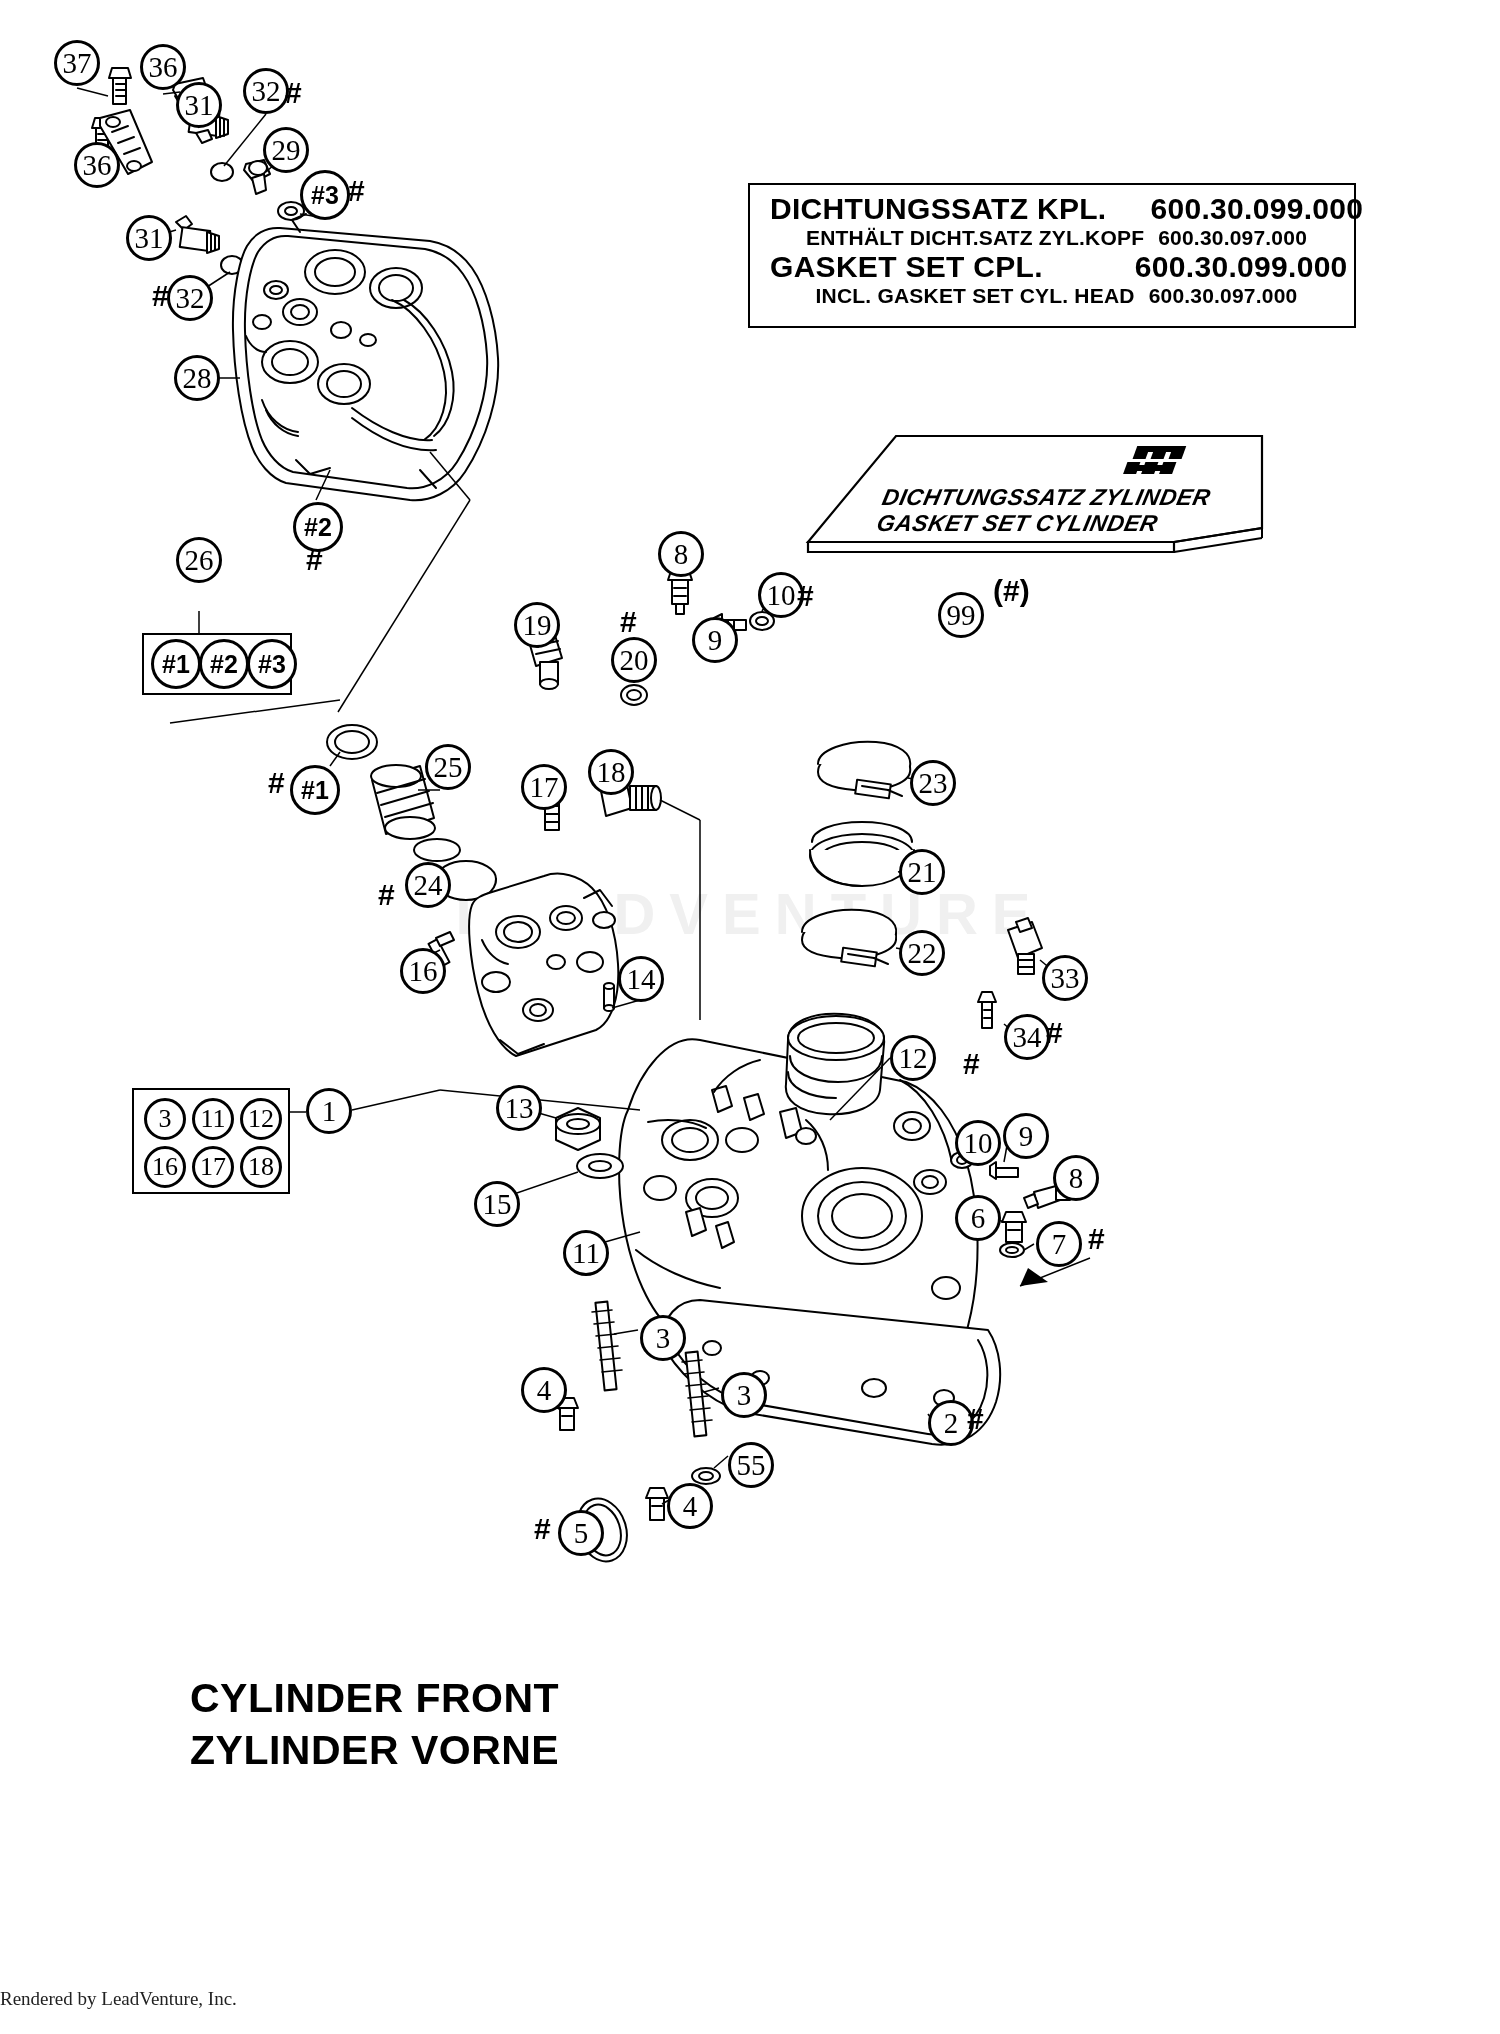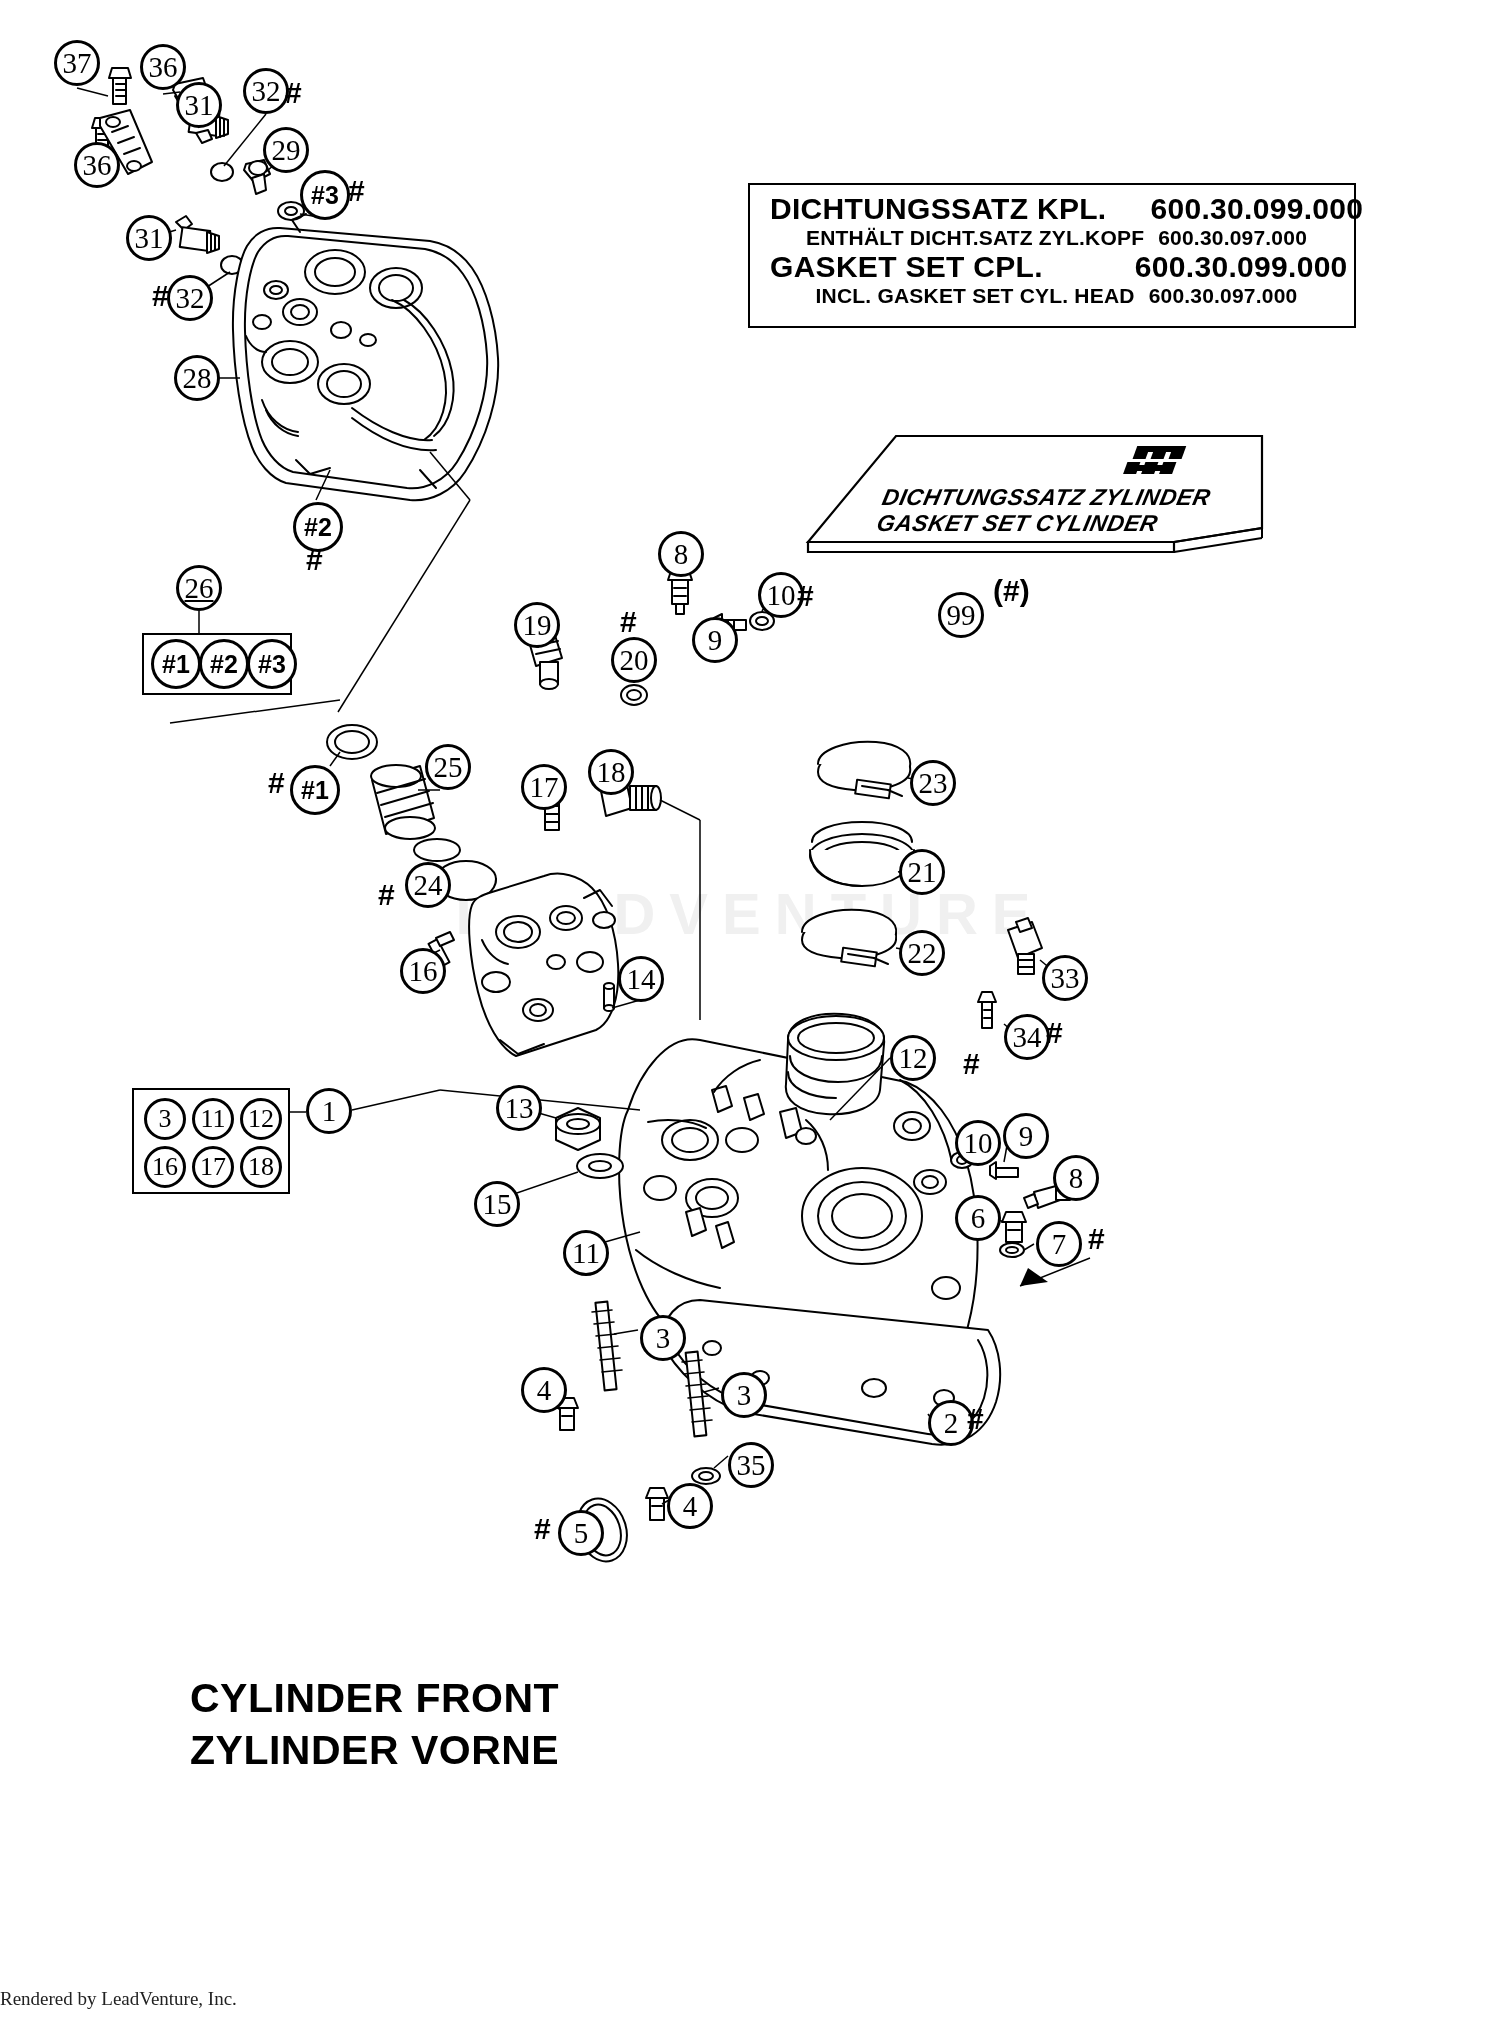--- a/index.html
+++ b/index.html
@@ -634,21 +634,21 @@
       <div class="cal n" style="left: 140px; top: 44px;">36</div>
       <div class="cal n" style="left: 176px; top: 82px;">31</div>
       <div class="cal n" style="left: 243px; top: 68px;">32</div>
       <div class="cal n" style="left: 74px; top: 142px;">36</div>
       <div class="cal n" style="left: 263px; top: 127px;">29</div>
       <div class="cal n" style="left: 126px; top: 215px;">31</div>
       <div class="cal h" style="left: 300px; top: 170px;">#3</div>
       <div class="cal n" style="left: 167px; top: 275px;">32</div>
       <div class="cal n" style="left: 174px; top: 355px;">28</div>
       <div class="cal h" style="left: 293px; top: 502px;">#2</div>
-      <div class="cal n" style="left: 176px; top: 565px; text-decoration: underline;">26</div>
+      <div class="cal n" style="left: 176px; top: 537px;">26</div>
       <div class="cal h" style="left: 290px; top: 765px;">#1</div>
       <div class="cal n" style="left: 514px; top: 602px;">19</div>
       <div class="cal n" style="left: 611px; top: 637px;">20</div>
       <div class="cal n" style="left: 658px; top: 531px;">8</div>
       <div class="cal n" style="left: 692px; top: 617px;">9</div>
       <div class="cal n" style="left: 758px; top: 572px;">10</div>
       <div class="cal n" style="left: 425px; top: 744px;">25</div>
       <div class="cal n" style="left: 521px; top: 764px;">17</div>
       <div class="cal n" style="left: 588px; top: 749px;">18</div>
       <div class="cal n" style="left: 910px; top: 760px;">23</div>
@@ -666,21 +666,21 @@
       <div class="cal n" style="left: 1003px; top: 1113px;">9</div>
       <div class="cal n" style="left: 1053px; top: 1155px;">8</div>
       <div class="cal n" style="left: 955px; top: 1195px;">6</div>
       <div class="cal n" style="left: 1036px; top: 1221px;">7</div>
       <div class="cal n" style="left: 474px; top: 1181px;">15</div>
       <div class="cal n" style="left: 563px; top: 1230px;">11</div>
       <div class="cal n" style="left: 640px; top: 1315px;">3</div>
       <div class="cal n" style="left: 721px; top: 1372px;">3</div>
       <div class="cal n" style="left: 521px; top: 1367px;">4</div>
       <div class="cal n" style="left: 667px; top: 1483px;">4</div>
-      <div class="cal n" style="left: 728px; top: 1442px;">35</div>
+      <div class="cal n" style="left: 728px; top: 1442px;">55</div>
       <div class="cal n" style="left: 928px; top: 1400px;">2</div>
       <div class="cal n" style="left: 558px; top: 1510px;">5</div>
     </div>
   <div id="hash-layer">
       <div class="hash" style="left: 285px; top: 76px;">#</div>
       <div class="hash" style="left: 348px; top: 174px;">#</div>
       <div class="hash" style="left: 152px; top: 279px;">#</div>
       <div class="hash" style="left: 306px; top: 543px;">#</div>
       <div class="hash" style="left: 268px; top: 766px;">#</div>
       <div class="hash" style="left: 378px; top: 878px;">#</div>

